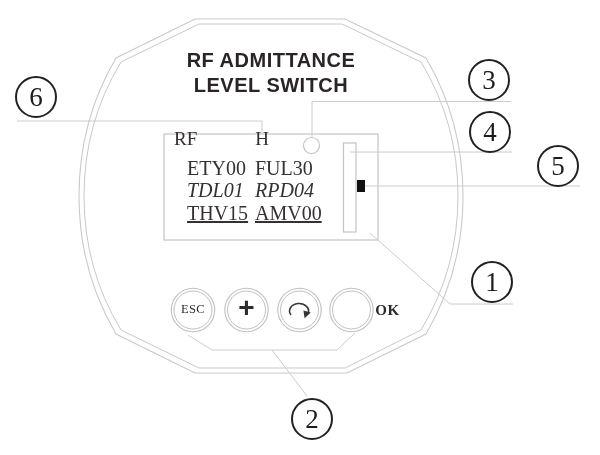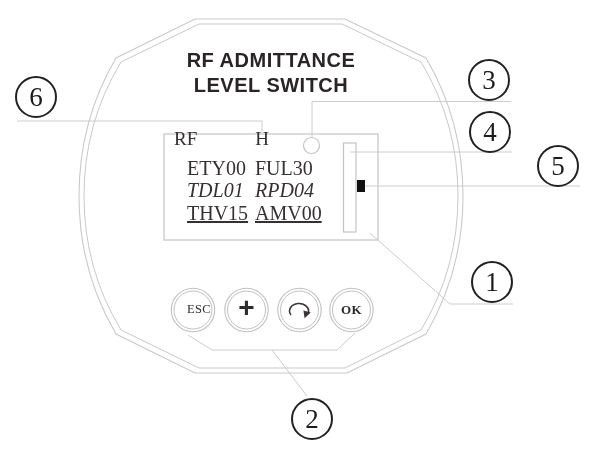--- a/index.html
+++ b/index.html
@@ -9,24 +9,24 @@
   svg{position:absolute;left:0;top:0;}
   .title{left:121px;top:48px;width:300px;text-align:center;
          font-family:"Liberation Sans", sans-serif;font-weight:600;font-size:20px;
          line-height:25px;color:#2a2426;letter-spacing:0.5px;}
   .lcd-text{color:#353031;}
   .hdr{font-size:19px;top:128px;}
   .cell{width:56px;text-align:center;font-size:20px;height:18px;line-height:18px;}
   .r1{top:159px;} .r2{top:181px;font-style:italic;} .r3{top:204px;text-decoration:underline;}
   .c1{left:187px;} .c2{left:255px;}
   .btn-label{text-align:center;color:#2f2a2c;}
-  .esc{left:173px;top:302px;width:52px;font-size:12.5px;letter-spacing:0.3px;}
+  .esc{left:173px;top:302px;width:40px;font-size:12.5px;letter-spacing:0.3px;}
   .plus{left:226px;top:293px;width:41px;font-size:28px;line-height:30px;font-weight:700;
         font-family:"Liberation Sans", sans-serif;}
-  .ok{left:331px;top:302px;width:41px;font-size:13px;font-weight:600;letter-spacing:0.5px;}
+  .ok{left:331px;top:302px;width:41px;font-size:15px;font-weight:600;letter-spacing:0.5px;padding-left:36px;}
   .callout-num{width:40px;height:40px;text-align:center;line-height:40px;
                font-size:27px;color:#1c1c1c;}
   .k1{left:472px;top:262px;} .k2{left:292px;top:399px;} .k3{left:469px;top:60px;}
   .k4{left:470px;top:112px;} .k5{left:538px;top:146px;} .k6{left:16px;top:77px;}
 </style>
 </head>
 <body>
 
 <div class="stage">
 

